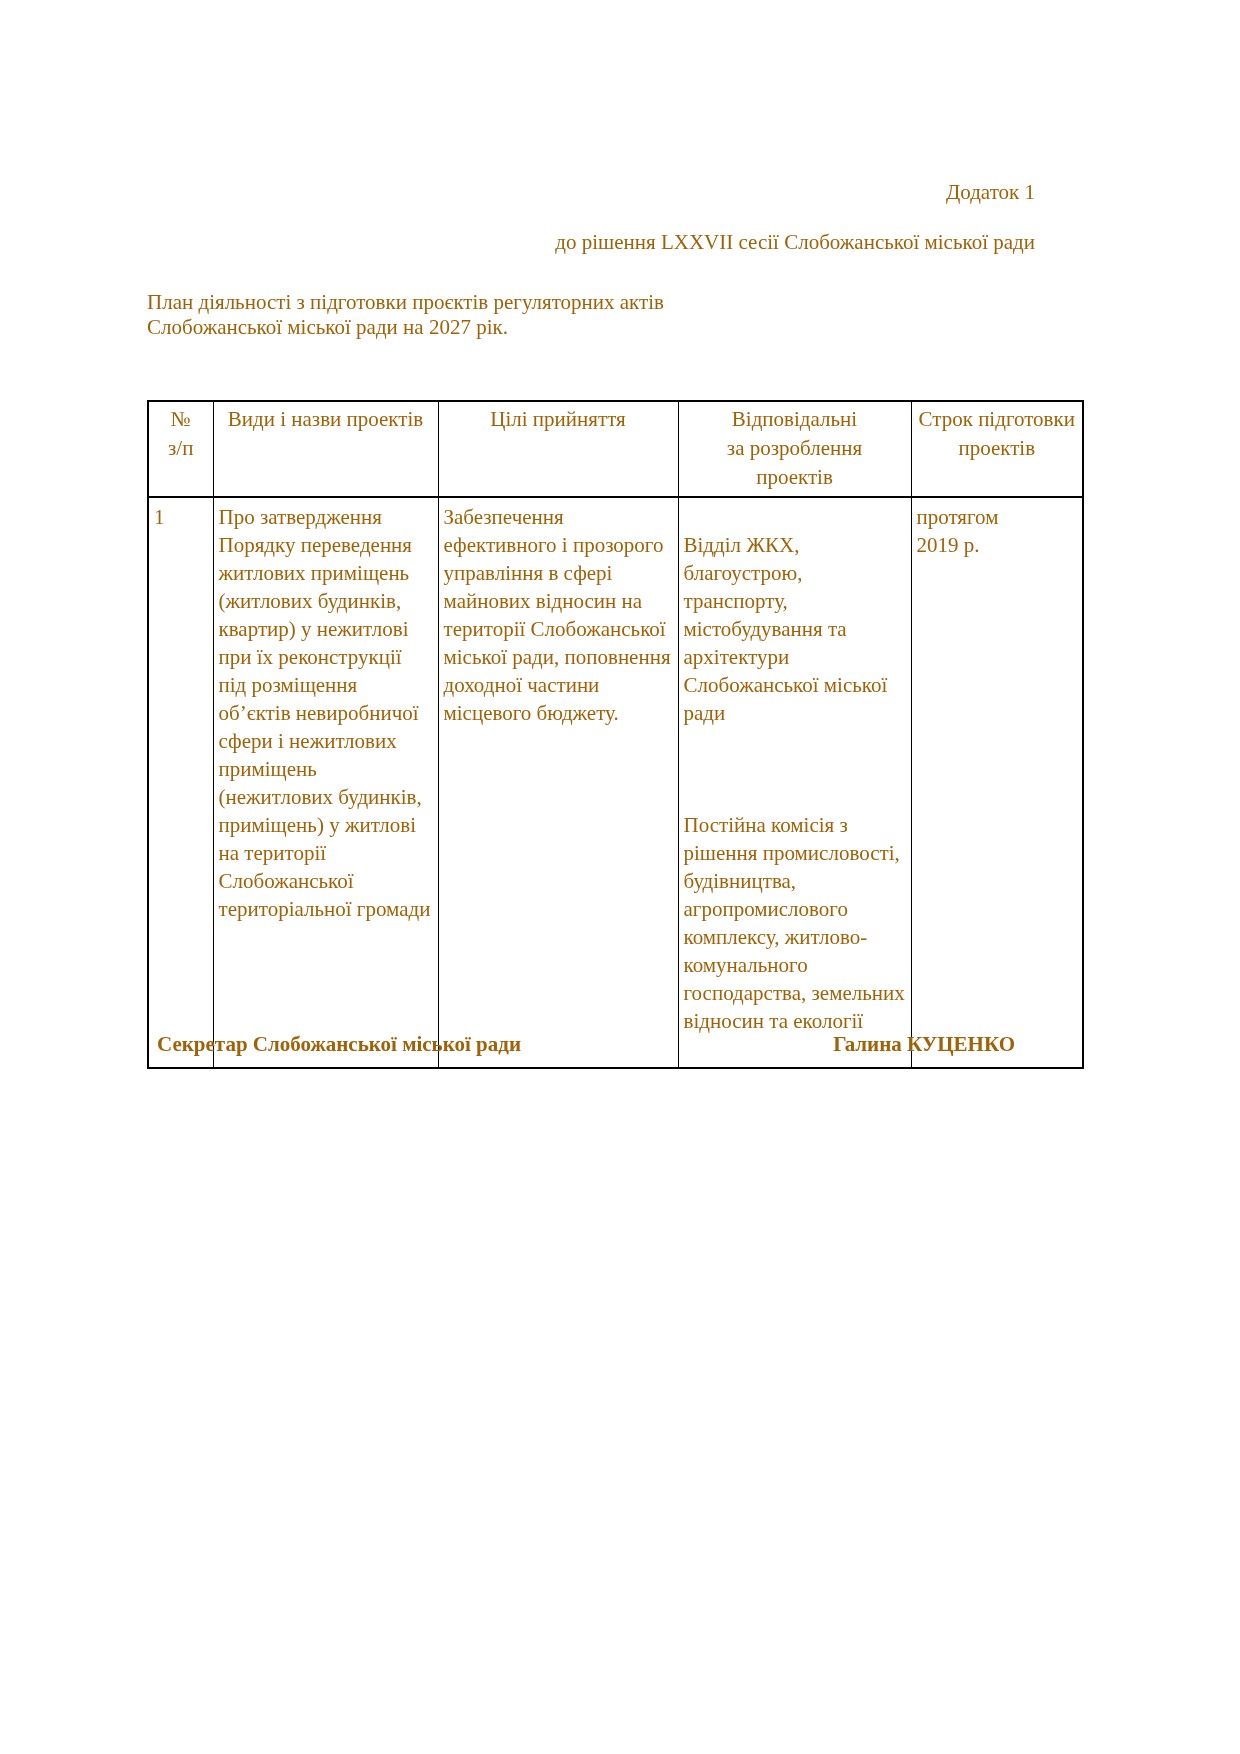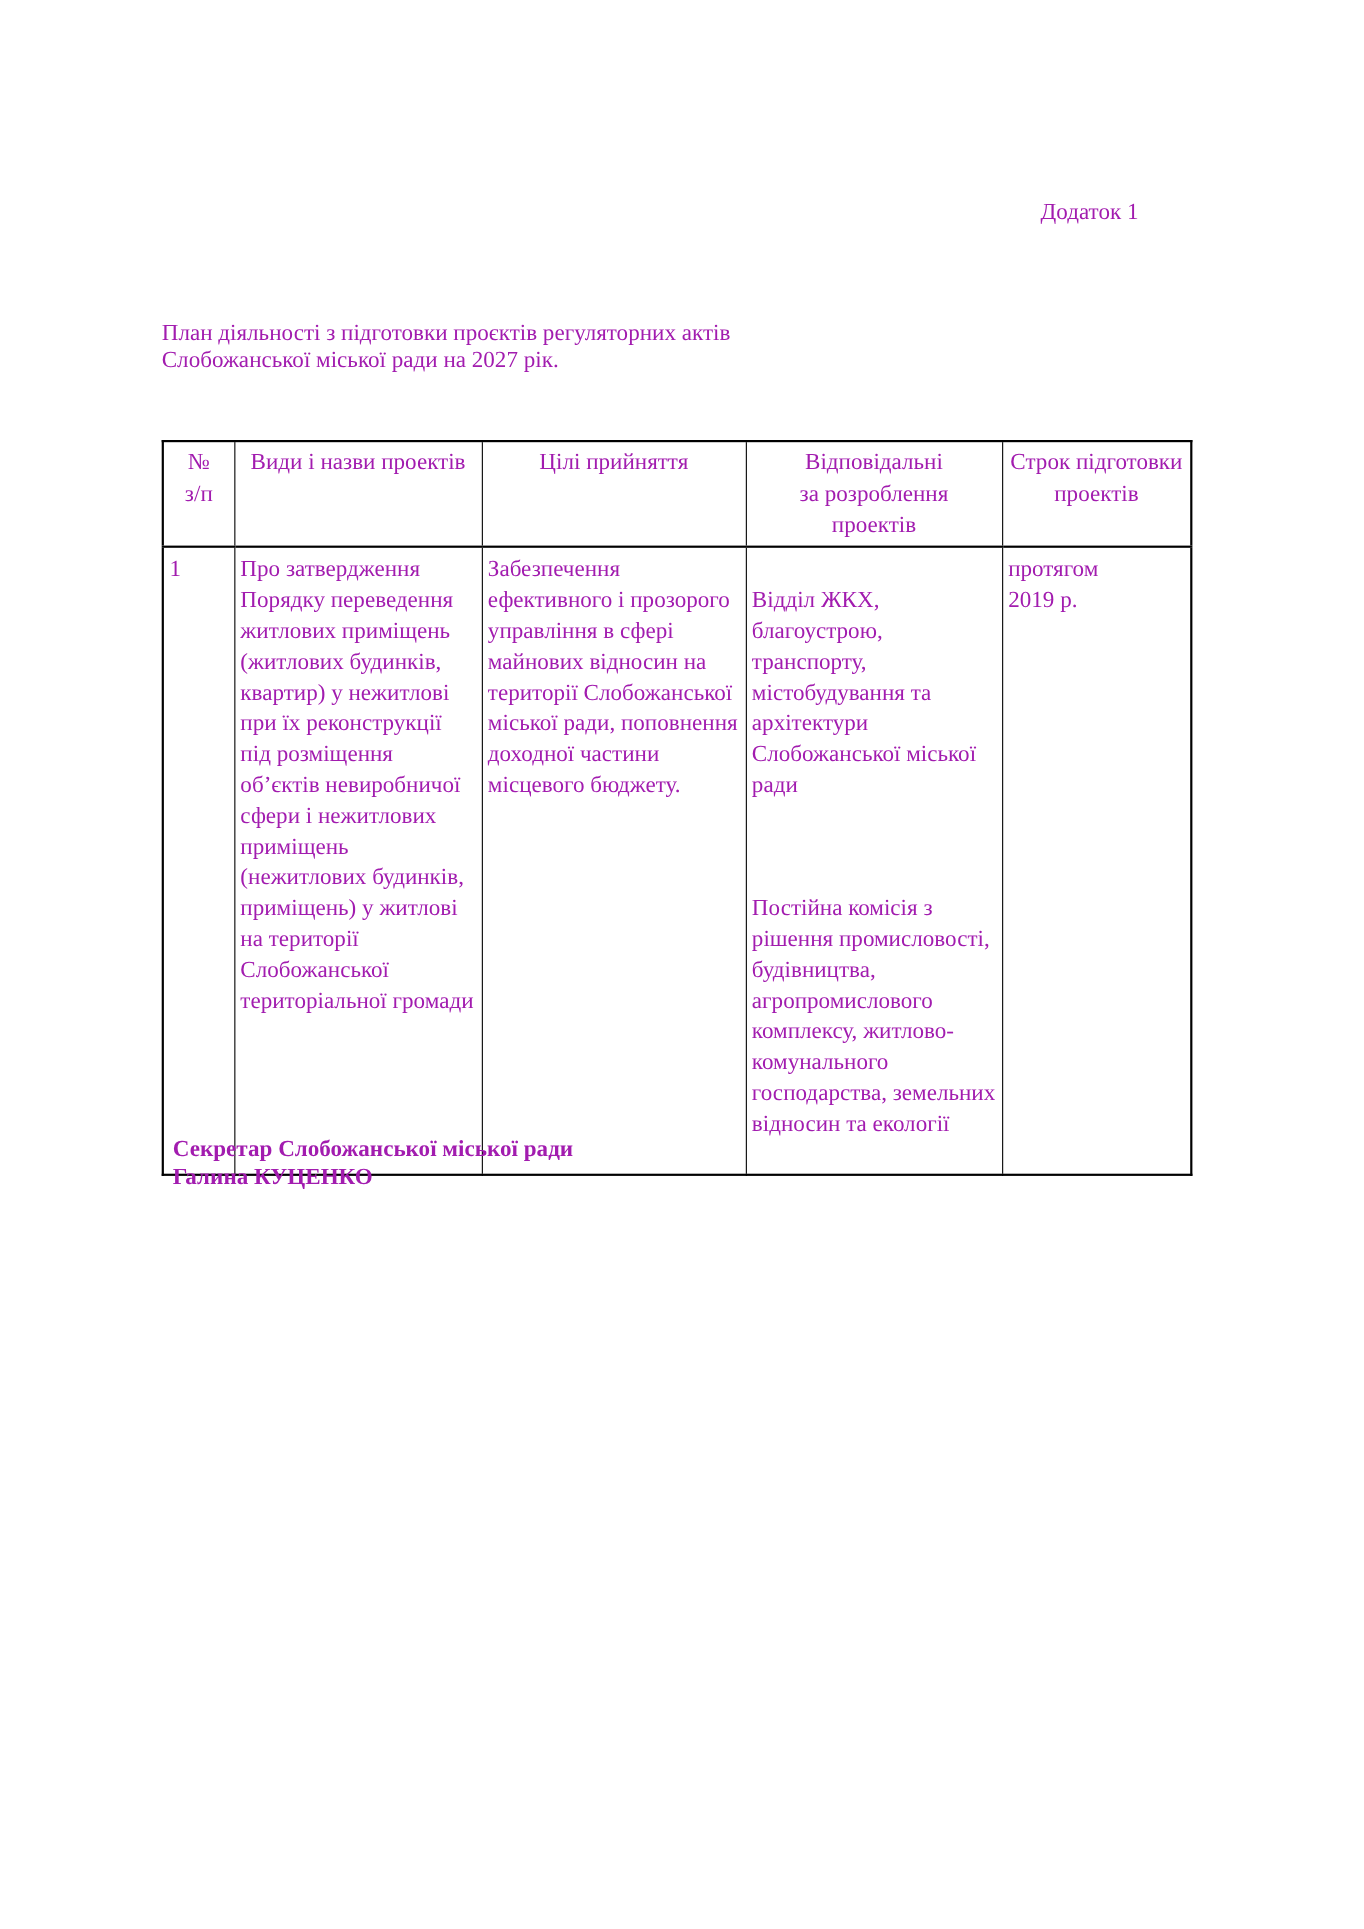--- a/index.html
+++ b/index.html
@@ -5,21 +5,21 @@
   html, body {
     margin: 0;
     padding: 0;
     background: #ffffff;
   }
   .page {
     position: relative;
     width: 1240px;
     height: 1754px;
     background: #ffffff;
-    color: #a21caf;
+    color: #a16207;
     font-family: "Liberation Serif", "DejaVu Serif", serif;
     font-size: 21px;
     overflow: hidden;
   }
   .annex-block {
     position: absolute;
     top: 155px;
     right: 205px;
     text-align: right;
     line-height: 25px;
@@ -70,30 +70,30 @@
   }
   .signature {
     position: absolute;
     top: 1032px;
     left: 157px;
     width: 858px;
     display: flex;
     justify-content: space-between;
     font-weight: bold;
     line-height: 25px;
-    flex-direction: column;
   }
 </style>
 </head>
 <body>
 
 <div class="page">
 
   <div class="annex-block">
     <div>Додаток 1</div>
+    <div>до рішення LXXVII сесії Слобожанської міської ради</div>
   </div>
 
   <div class="doc-title">
     <div>План діяльності з підготовки проєктів регуляторних актів</div>
     <div>Слобожанської міської ради на 2027 рік.</div>
   </div>
 
   <table class="plan-table">
     <colgroup>
       <col style="width:65px">

